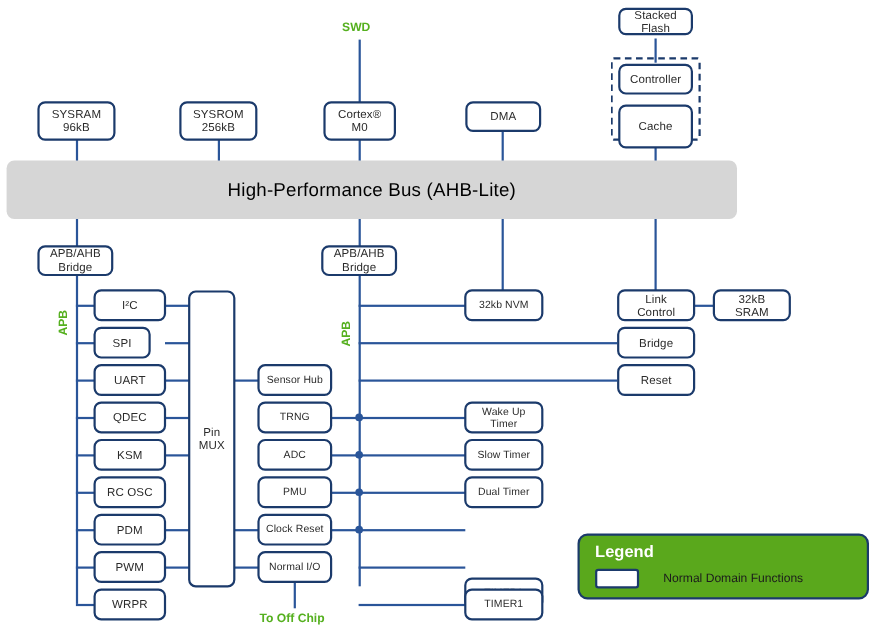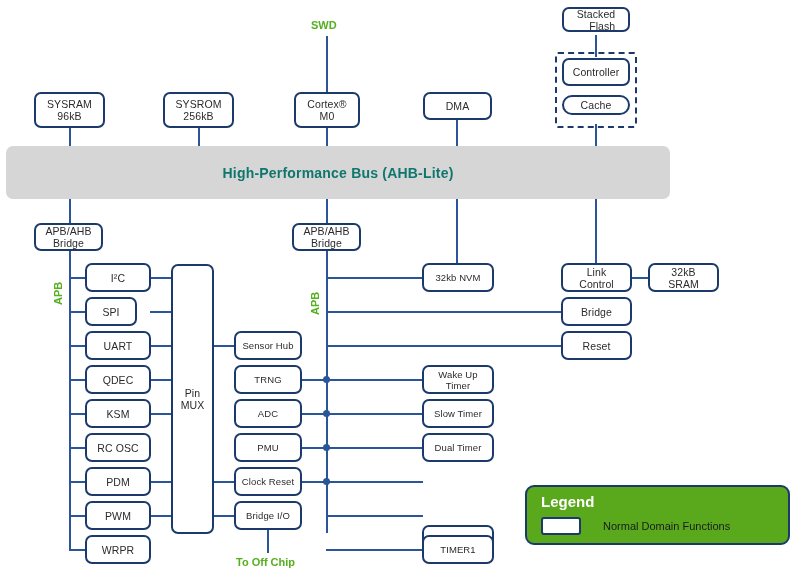--- a/index.html
+++ b/index.html
@@ -39,23 +39,23 @@
     left:6px; top:146px;
     width:664px; height:53px;
     background:#d6d6d6;
     border-radius:7px;
     display:flex;
     align-items:center;
     justify-content:center;
     z-index:5;
   }
   #bus-label{
-    font-size:14px;
-    font-weight:bold;
-    color:#0f766e;
+    font-size:17px;
+    font-weight:normal;
+    color:#000000;
     letter-spacing:.2px;
   }
   
   .ln{
     position:absolute;
     background:#2a5599;
     z-index:1;
   }
   .lnv{width:2px;}
   .lnh{height:2px;}
@@ -206,25 +206,25 @@
   <div class="glabel vert" style="left:309px;top:315px;">APB</div>
 
   <div class="blk" style="left:34px;top:92px;width:71px;height:36px;">SYSRAM
 96kB</div>
   <div class="blk" style="left:163px;top:92px;width:71px;height:36px;">SYSROM
 256kB</div>
   <div class="blk" style="left:294px;top:92px;width:66px;height:36px;">Cortex®
 M0</div>
   <div class="blk" style="left:423px;top:92px;width:69px;height:28px;">DMA</div>
 
-  <div class="blk" style="left:562px;top:7px;width:68px;height:25px;text-align:right;">Stacked
+  <div class="blk" style="left:562px;top:7px;width:68px;height:25px;">Stacked
 Flash</div>
   <div id="flash-group"></div>
   <div class="blk" style="left:562px;top:58px;width:68px;height:28px;">Controller</div>
-  <div class="blk" style="left:562px;top:95px;width:68px;height:20px;border-radius:12px;">Cache</div>
+  <div class="blk" style="left:562px;top:95px;width:68px;height:40px;">Cache</div>
 
   <div id="bus">
     <span id="bus-label">High-Performance Bus (AHB-Lite)</span>
   </div>
 
   <div class="blk" style="left:34px;top:223px;width:69px;height:28px;">APB/AHB
 Bridge</div>
   <div class="blk" style="left:292px;top:223px;width:69px;height:28px;">APB/AHB
 Bridge</div>
 
@@ -239,21 +239,21 @@
   <div class="blk" style="left:85px;top:535px;width:66px;height:29px;">WRPR</div>
 
   <div class="blk" style="left:171px;top:264px;width:43px;height:270px;">Pin
 MUX</div>
 
   <div class="blk small" style="left:234px;top:331px;width:68px;height:29px;">Sensor Hub</div>
   <div class="blk small" style="left:234px;top:365px;width:68px;height:29px;">TRNG</div>
   <div class="blk small" style="left:234px;top:399px;width:68px;height:29px;">ADC</div>
   <div class="blk small" style="left:234px;top:433px;width:68px;height:29px;">PMU</div>
   <div class="blk small" style="left:234px;top:467px;width:68px;height:29px;">Clock Reset</div>
-  <div class="blk small" style="left:234px;top:501px;width:68px;height:29px;">Bridge I/O</div>
+  <div class="blk small" style="left:234px;top:501px;width:68px;height:29px;">Normal I/O</div>
 
   <div class="blk small" style="left:422px;top:365px;width:72px;height:29px;">Wake Up
 Timer</div>
   <div class="blk small" style="left:422px;top:399px;width:72px;height:29px;">Slow Timer</div>
   <div class="blk small" style="left:422px;top:433px;width:72px;height:29px;">Dual Timer</div>
   <div class="blk small" style="left:422px;top:525px;width:72px;height:29px;">TIMER0</div>
   <div class="blk small" style="left:422px;top:535px;width:72px;height:29px;">TIMER1</div>
 
   <div class="blk small" style="left:422px;top:263px;width:72px;height:29px;">32kb NVM</div>
   <div class="blk" style="left:561px;top:263px;width:71px;height:29px;">Link

